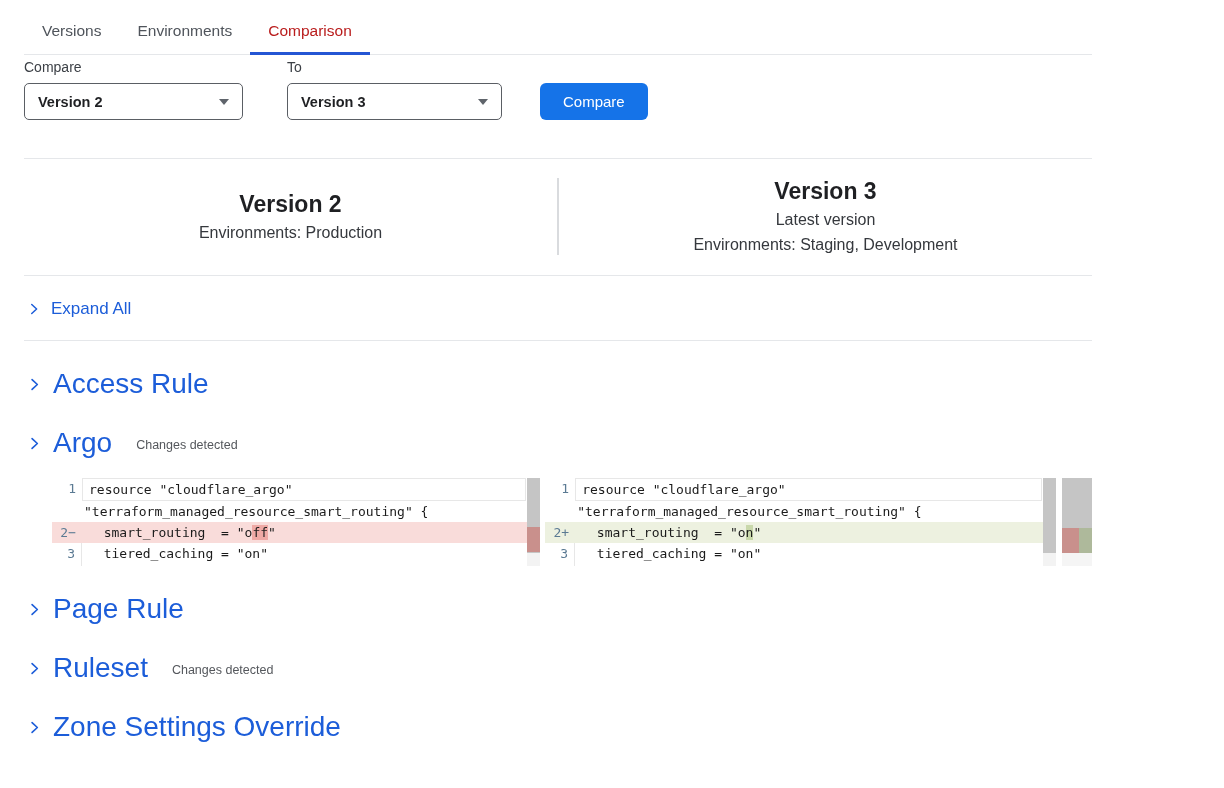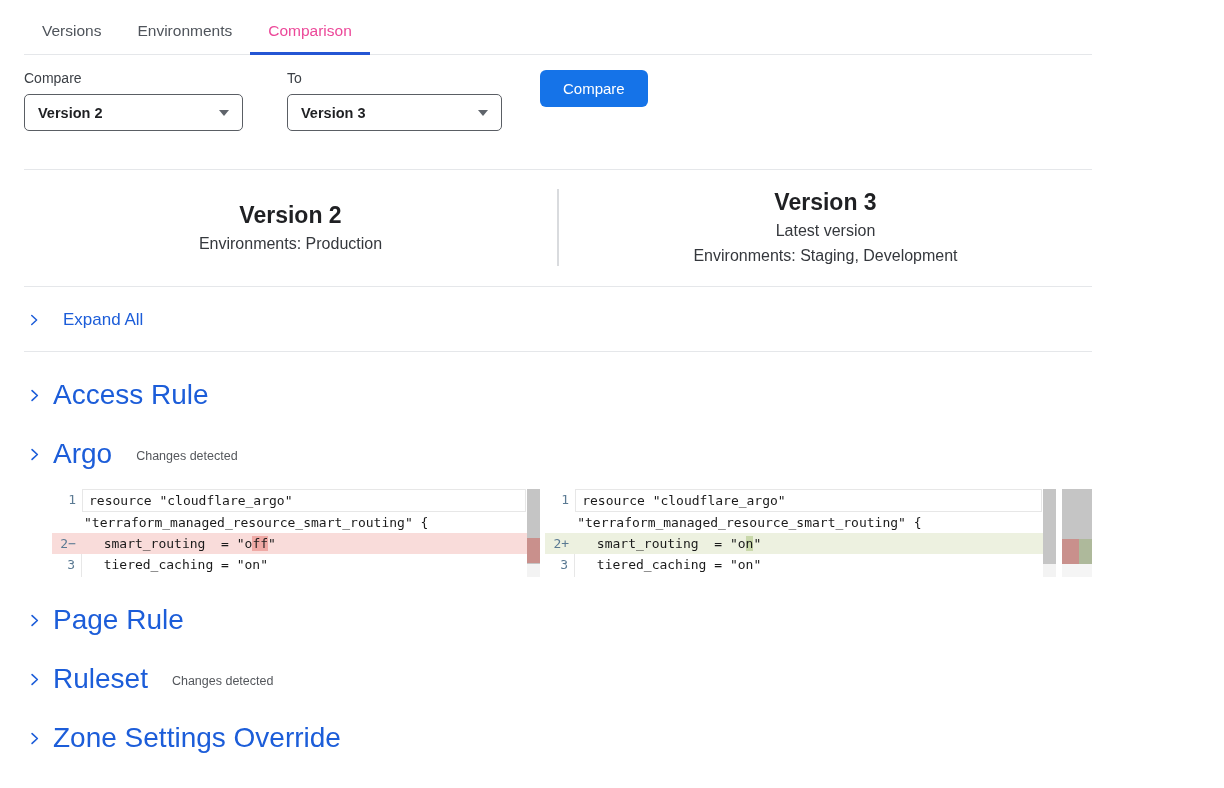--- a/index.html
+++ b/index.html
@@ -17,46 +17,46 @@
     --code-border:#e7e7e7;
     --scroll-gray:#c5c5c5;
   }
   *{box-sizing:border-box;margin:0;padding:0}
   body{background:#fff;font-family:"Liberation Sans",sans-serif;color:#17181b;}
   .page{width:1116px;height:788px;background:#fff;padding:0 24px;overflow:hidden;position:relative}
 
   
   .tabbar{display:flex;padding-top:16px;border-bottom:1px solid var(--divider);}
   .tab{font-size:15.5px;color:#4f545b;padding:6px 18px 14px 18px;cursor:pointer;position:relative}
-  .tab.active{color:#ec4899}
+  .tab.active{color:#b91c1c}
   .tab.active::after{content:"";position:absolute;left:0;right:0;bottom:-1px;height:3px;background:var(--tab-underline)}
 
   
-  .form-row{display:flex;margin-top:15px}
+  .form-row{display:flex;align-items:flex-end;margin-top:4px}
   .field{display:flex;flex-direction:column}
   .field label{font-size:14px;color:#3c4046;margin-bottom:8px}
   .select{width:219px;height:37px;border:1px solid #5a5e64;border-radius:5px;display:flex;align-items:center;justify-content:space-between;padding:0 13px;cursor:pointer;background:#fff}
   .select.narrow{width:215px}
   .select .val{font-size:14.5px;font-weight:bold;color:#1f2023}
   .caret{width:0;height:0;border-left:5.5px solid transparent;border-right:5.5px solid transparent;border-top:6.5px solid #5f646b}
   .field + .field{margin-left:44px}
   .btn{margin-left:38px;height:37px;padding:0 23px;background:var(--button-blue);color:#fff;border:none;border-radius:6px;font-size:15px;font-family:inherit;cursor:pointer}
 
   .hr{height:1px;background:var(--divider)}
   .hr.h1{margin-top:38px}
 
   
   .versions-header{display:flex;align-items:stretch;padding:17px 0 18px 0}
   .vcol{flex:1;display:flex;flex-direction:column;align-items:center;justify-content:center;text-align:center}
   .vcol h2{font-size:23px;font-weight:600;color:#1f2023;line-height:31px}
   .vcol .sub{font-size:16px;color:#35383d;line-height:25px}
   .vdivider{width:2px;background:#d9dbde;margin:2px 0}
 
   
-  .expand-row{display:flex;align-items:center;gap:23px;padding:23px 4px 21px 4px;cursor:pointer}
+  .expand-row{display:flex;align-items:center;gap:11px;padding:23px 4px 21px 4px;cursor:pointer}
   .expand-row .lbl{font-size:17px;color:var(--accent-blue)}
 
   
   .section-row{display:flex;align-items:center;gap:12px;margin:27px 0 0 4px;cursor:pointer}
   .section-row .lbl{font-size:28px;color:var(--accent-blue)}
   .badge{font-size:12.5px;color:#54575c;margin-left:12px;position:relative;top:2px}
   .chev{flex:none;display:block}
 
   
   .diff{display:flex;margin:19px 0 4px 28px;align-items:flex-start}

